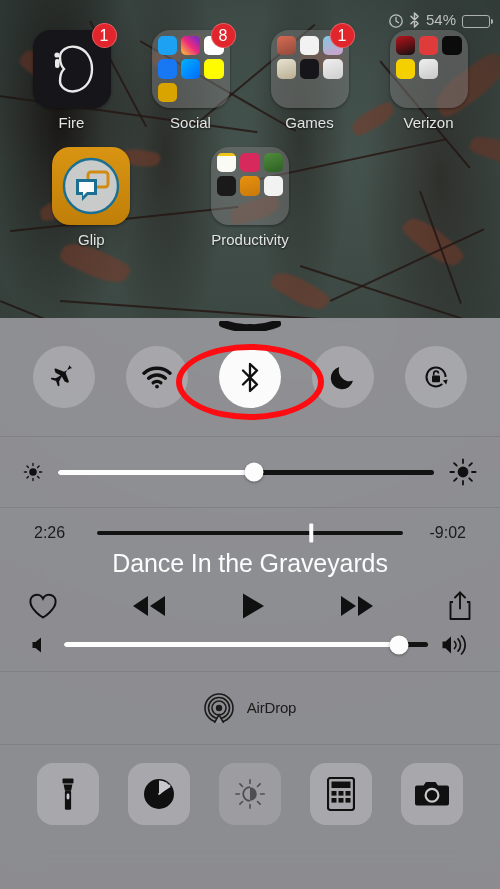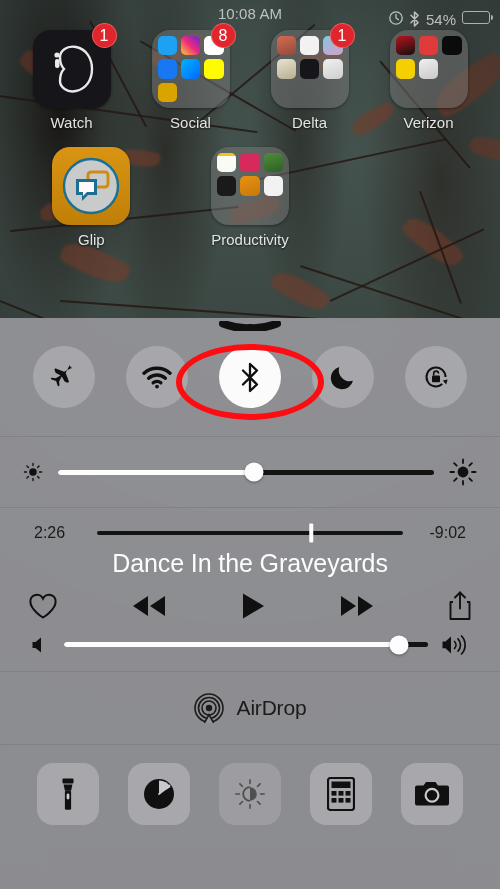--- a/index.html
+++ b/index.html
@@ -42,21 +42,21 @@
     font-size:15px; padding:0 10px; opacity:.82;
   }
   #sb-left { display:flex; align-items:center; gap:5px; }
   .dots { display:flex; gap:3px; align-items:center; }
   .dot { width:8px; height:8px; border-radius:50%; background:#d9dcdb; }
   .dot.hollow { background:transparent; border:1.3px solid #d9dcdb; }
   #sb-center {
     position:absolute; left:0; width:500px; text-align:center;
     font-size:15px; letter-spacing:.1px; pointer-events:none;
   }
-  #sb-right { margin-left:auto; display:flex; align-items:flex-start; gap:6px; z-index:2;margin-top:12px; }
+  #sb-right { margin-left:auto; display:flex; align-items:flex-end; gap:6px; z-index:2;margin-top:12px; }
   .batt-shell {
     width:28px; height:13px; border:1.4px solid #c9cccb; border-radius:3px;
     position:relative; padding:1.2px;
   }
   .batt-shell:after {
     content:""; position:absolute; right:-4px; top:3.2px; width:2px; height:5px;
     background:#c9cccb; border-radius:0 2px 2px 0;
   }
   .batt-fill { height:100%; background:#b99311; border-radius:1px; }
 
@@ -155,21 +155,21 @@
   #transport {
     display:flex; align-items:center; justify-content:space-between;
     padding:12px 28px 0;
   }
   #volume-row { display:flex; align-items:center; gap:12px; padding:12px 30px 6px; }
 
   
   #airdrop {
     height:72px; display:flex; align-items:center; justify-content:center; gap:13px;
   }
-  #airdrop-label { color:#1b1b1b; font-size:21px; letter-spacing:-.2px; }
+  #airdrop-label { color:#1b1b1b; font-size:15px; letter-spacing:-.2px; }
 
   
   #shortcuts {
     flex:1; display:flex; align-items:flex-start; justify-content:space-around;
     padding:18px 22px 0;
   }
   .shortcut {
     width:62px; height:62px; border-radius:16px;
     background:rgba(177,177,181,.78);
     display:flex; align-items:center; justify-content:center;
@@ -204,21 +204,20 @@
     <div class="branch" style="left: 60px; top: 300px; width: 300px; height: 2px; transform: rotate(4deg);"></div>
     <div class="branch" style="left: 420px; top: 190px; width: 120px; height: 2px; transform: rotate(70deg);"></div>
     <div class="branch" style="left: 200px; top: 120px; width: 150px; height: 2px; transform: rotate(-40deg);"></div>
     <div class="branch" style="left: 90px; top: 20px; width: 120px; height: 2px; transform: rotate(62deg);"></div>
     <div class="branch" style="left: 330px; top: 300px; width: 170px; height: 2px; transform: rotate(-25deg);"></div>
     <div class="branch" style="left: 0px; top: 300px; width: 200px; height: 2px; transform: rotate(22deg);"></div>
   </div>
 <div id="vignette"></div>
 
 <div id="statusbar">
-  <div id="sb-center">10:08 AM</div>
   <div id="sb-right">
     <span>
       <svg width="14" height="14" viewBox="0 0 14 14">
         <circle cx="7" cy="7" r="6.2" fill="none" stroke="#d9dcdb" stroke-width="1.3"></circle>
         <path d="M7 3.4V7l2.4 1.6" stroke="#d9dcdb" stroke-width="1.3" fill="none" stroke-linecap="round"></path>
       </svg>
     </span>
     <span>
       <svg width="11" height="16" viewBox="0 0 11 16">
         <path d="M2 4.2L9 11.6 5.5 15V1l3.5 3.4L2 11.8" fill="none" stroke="#d9dcdb" stroke-width="1.5" stroke-linejoin="round" stroke-linecap="round"></path>
@@ -237,21 +236,21 @@
         <div class="app-tile" style="background: rgb(21, 21, 26); display: flex; align-items: center; justify-content: center;">
           <span>
             <svg width="52" height="56" viewBox="0 0 52 56">
               <path d="M30 6c10 2 16 11 16 22s-6 20-16 22c-9 2-16-4-16-10 0-8 4-12 4-12s-4-4-4-12c0-6 7-12 16-10z" fill="none" stroke="#e9e9ea" stroke-width="2.4"></path>
               <rect x="9" y="18" width="4.5" height="9" rx="2" fill="#e9e9ea"></rect>
               <circle cx="11" cy="14" r="2.6" fill="#e9e9ea"></circle>
             </svg>
           </span>
         </div>
         <div class="badge">1</div>
-        <div class="app-label">Watch</div>
+        <div class="app-label">Fire</div>
       </div>
       <div class="app">
         <div class="app-tile folder">
           <div class="mini" style="background: rgb(29, 161, 242);"></div>
           <div class="mini" style="background: linear-gradient(45deg, rgb(249, 206, 52), rgb(238, 42, 123), rgb(98, 40, 215));"></div>
           <div class="mini" style="background: rgb(255, 255, 255);"></div>
           <div class="mini" style="background: rgb(24, 119, 242);"></div>
           <div class="mini" style="background: linear-gradient(135deg, rgb(0, 178, 255), rgb(0, 106, 255));"></div>
           <div class="mini" style="background: rgb(255, 252, 0);"></div>
           <div class="mini" style="background: rgb(217, 164, 0);"></div>
@@ -267,21 +266,21 @@
           <div class="mini" style="background: rgb(242, 242, 242);"></div>
           <div class="mini" style="background: linear-gradient(160deg, rgb(126, 200, 227), rgb(214, 160, 200));"></div>
           <div class="mini" style="background: linear-gradient(160deg, rgb(232, 226, 208), rgb(185, 174, 146));"></div>
           <div class="mini" style="background: rgb(21, 21, 26);"></div>
           <div class="mini" style="background: linear-gradient(160deg, rgb(239, 239, 239), rgb(207, 207, 207));"></div>
           <div class="mini" style="background: transparent;"></div>
           <div class="mini" style="background: transparent;"></div>
           <div class="mini" style="background: transparent;"></div>
         </div>
         <div class="badge">1</div>
-        <div class="app-label">Delta</div>
+        <div class="app-label">Games</div>
       </div>
       <div class="app">
         <div class="app-tile folder">
           <div class="mini" style="background: linear-gradient(160deg, rgb(184, 19, 29), rgb(18, 16, 15));"></div>
           <div class="mini" style="background: rgb(224, 59, 59);"></div>
           <div class="mini" style="background: rgb(11, 11, 11);"></div>
           <div class="mini" style="background: rgb(244, 208, 0);"></div>
           <div class="mini" style="background: linear-gradient(160deg, rgb(239, 239, 239), rgb(201, 201, 201));"></div>
           <div class="mini" style="background: transparent;"></div>
           <div class="mini" style="background: transparent;"></div>

